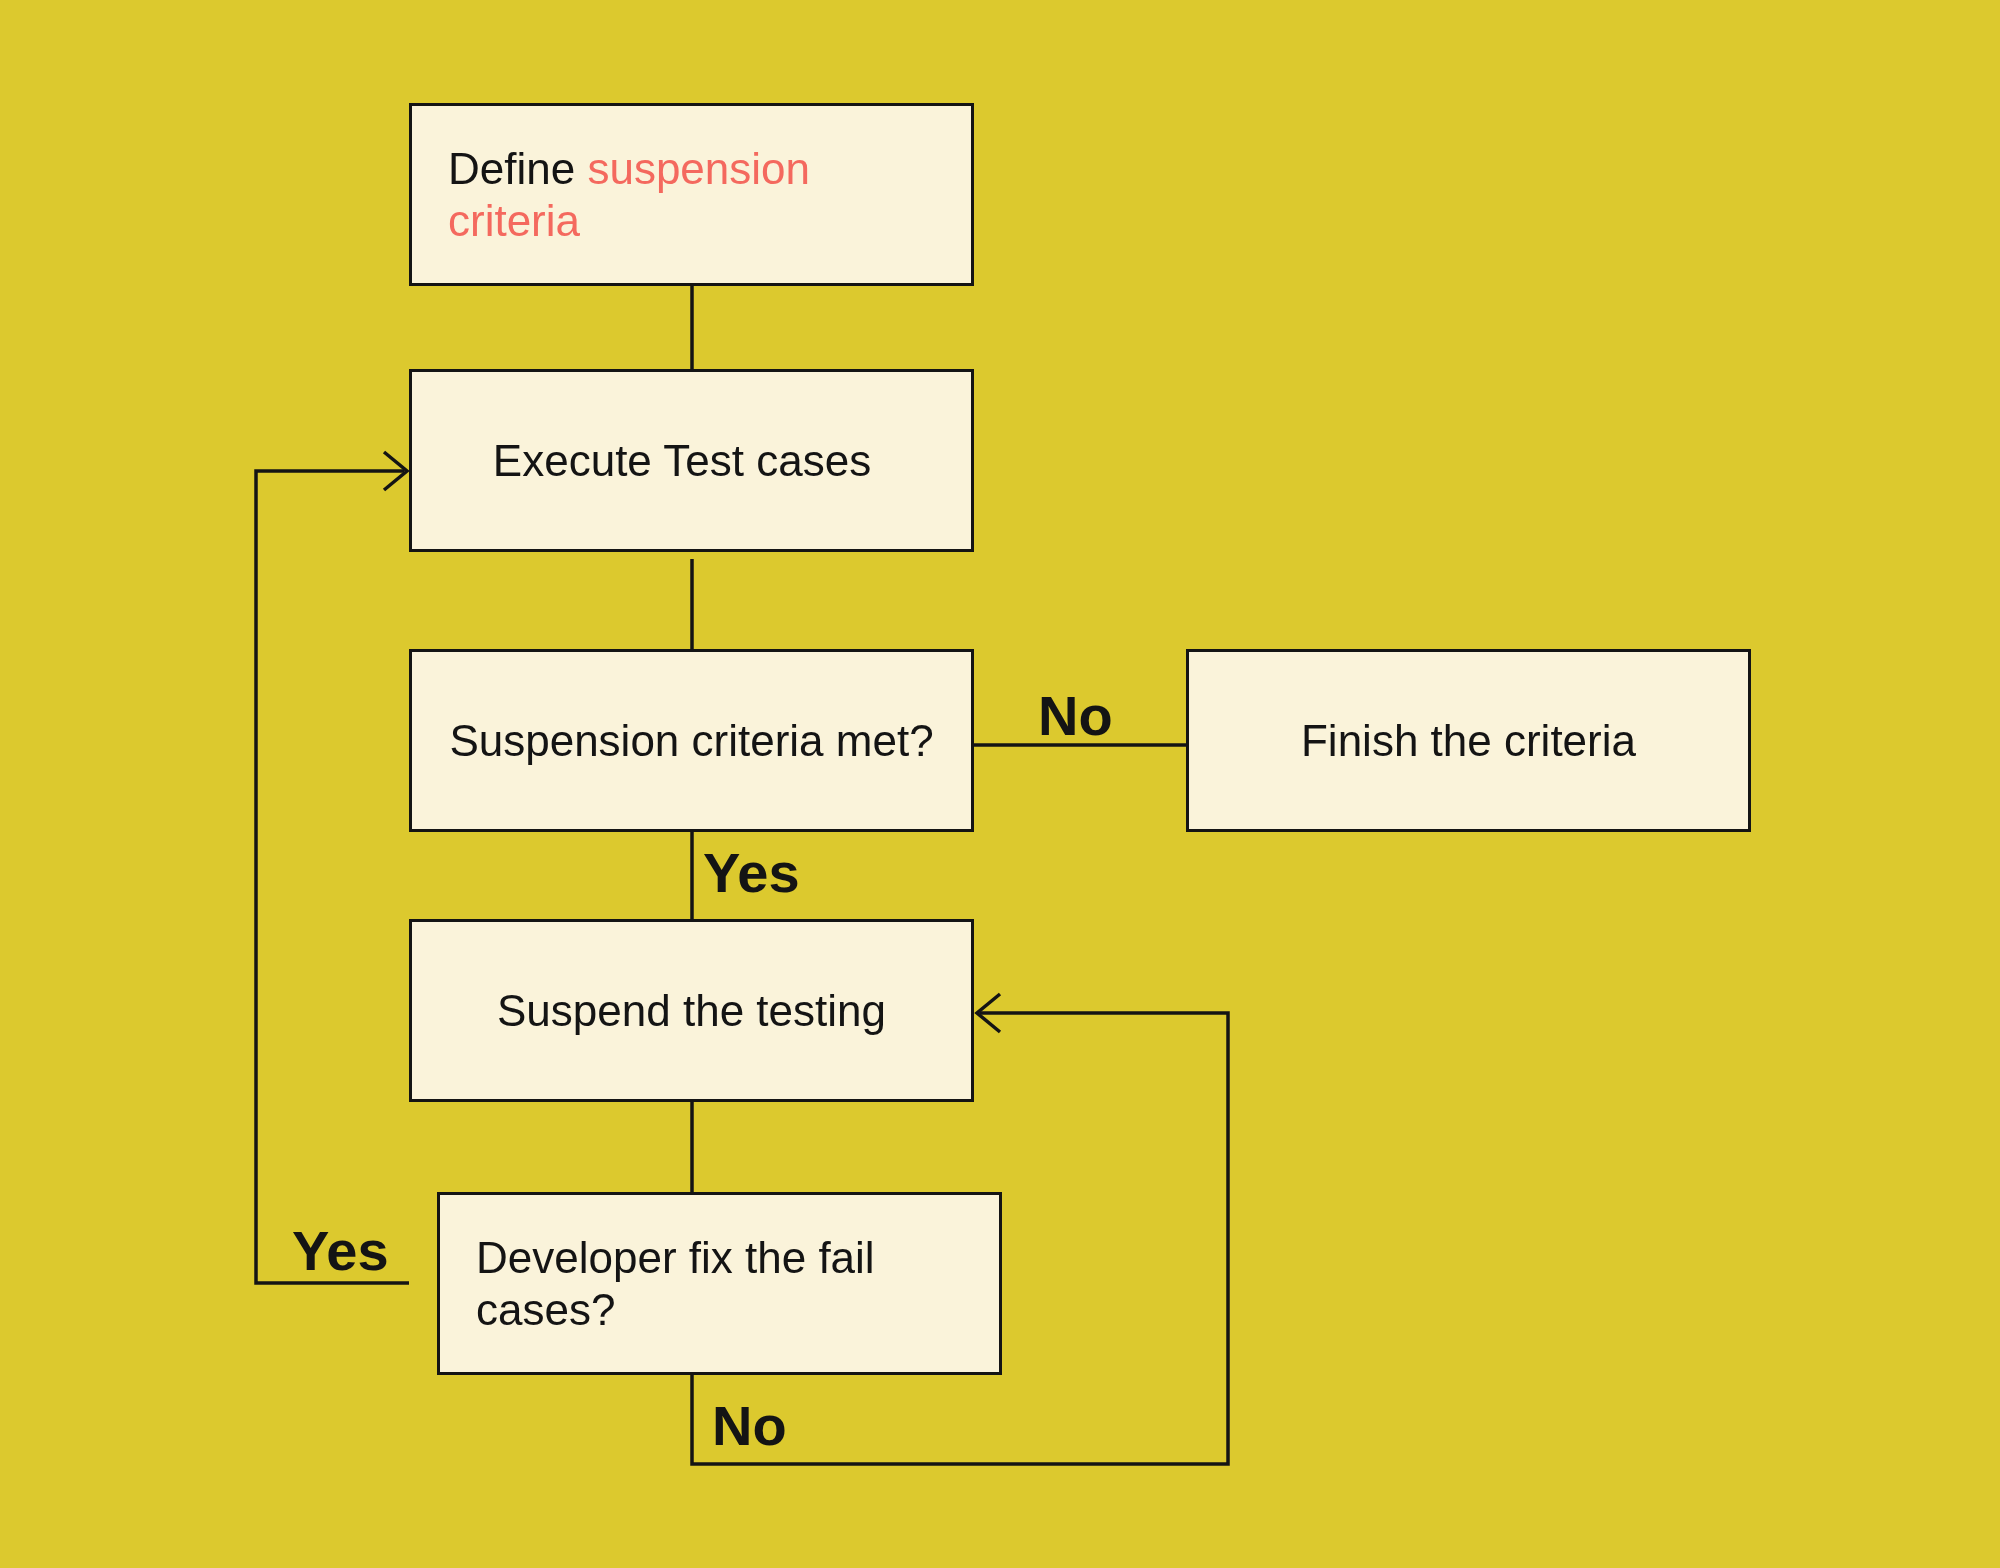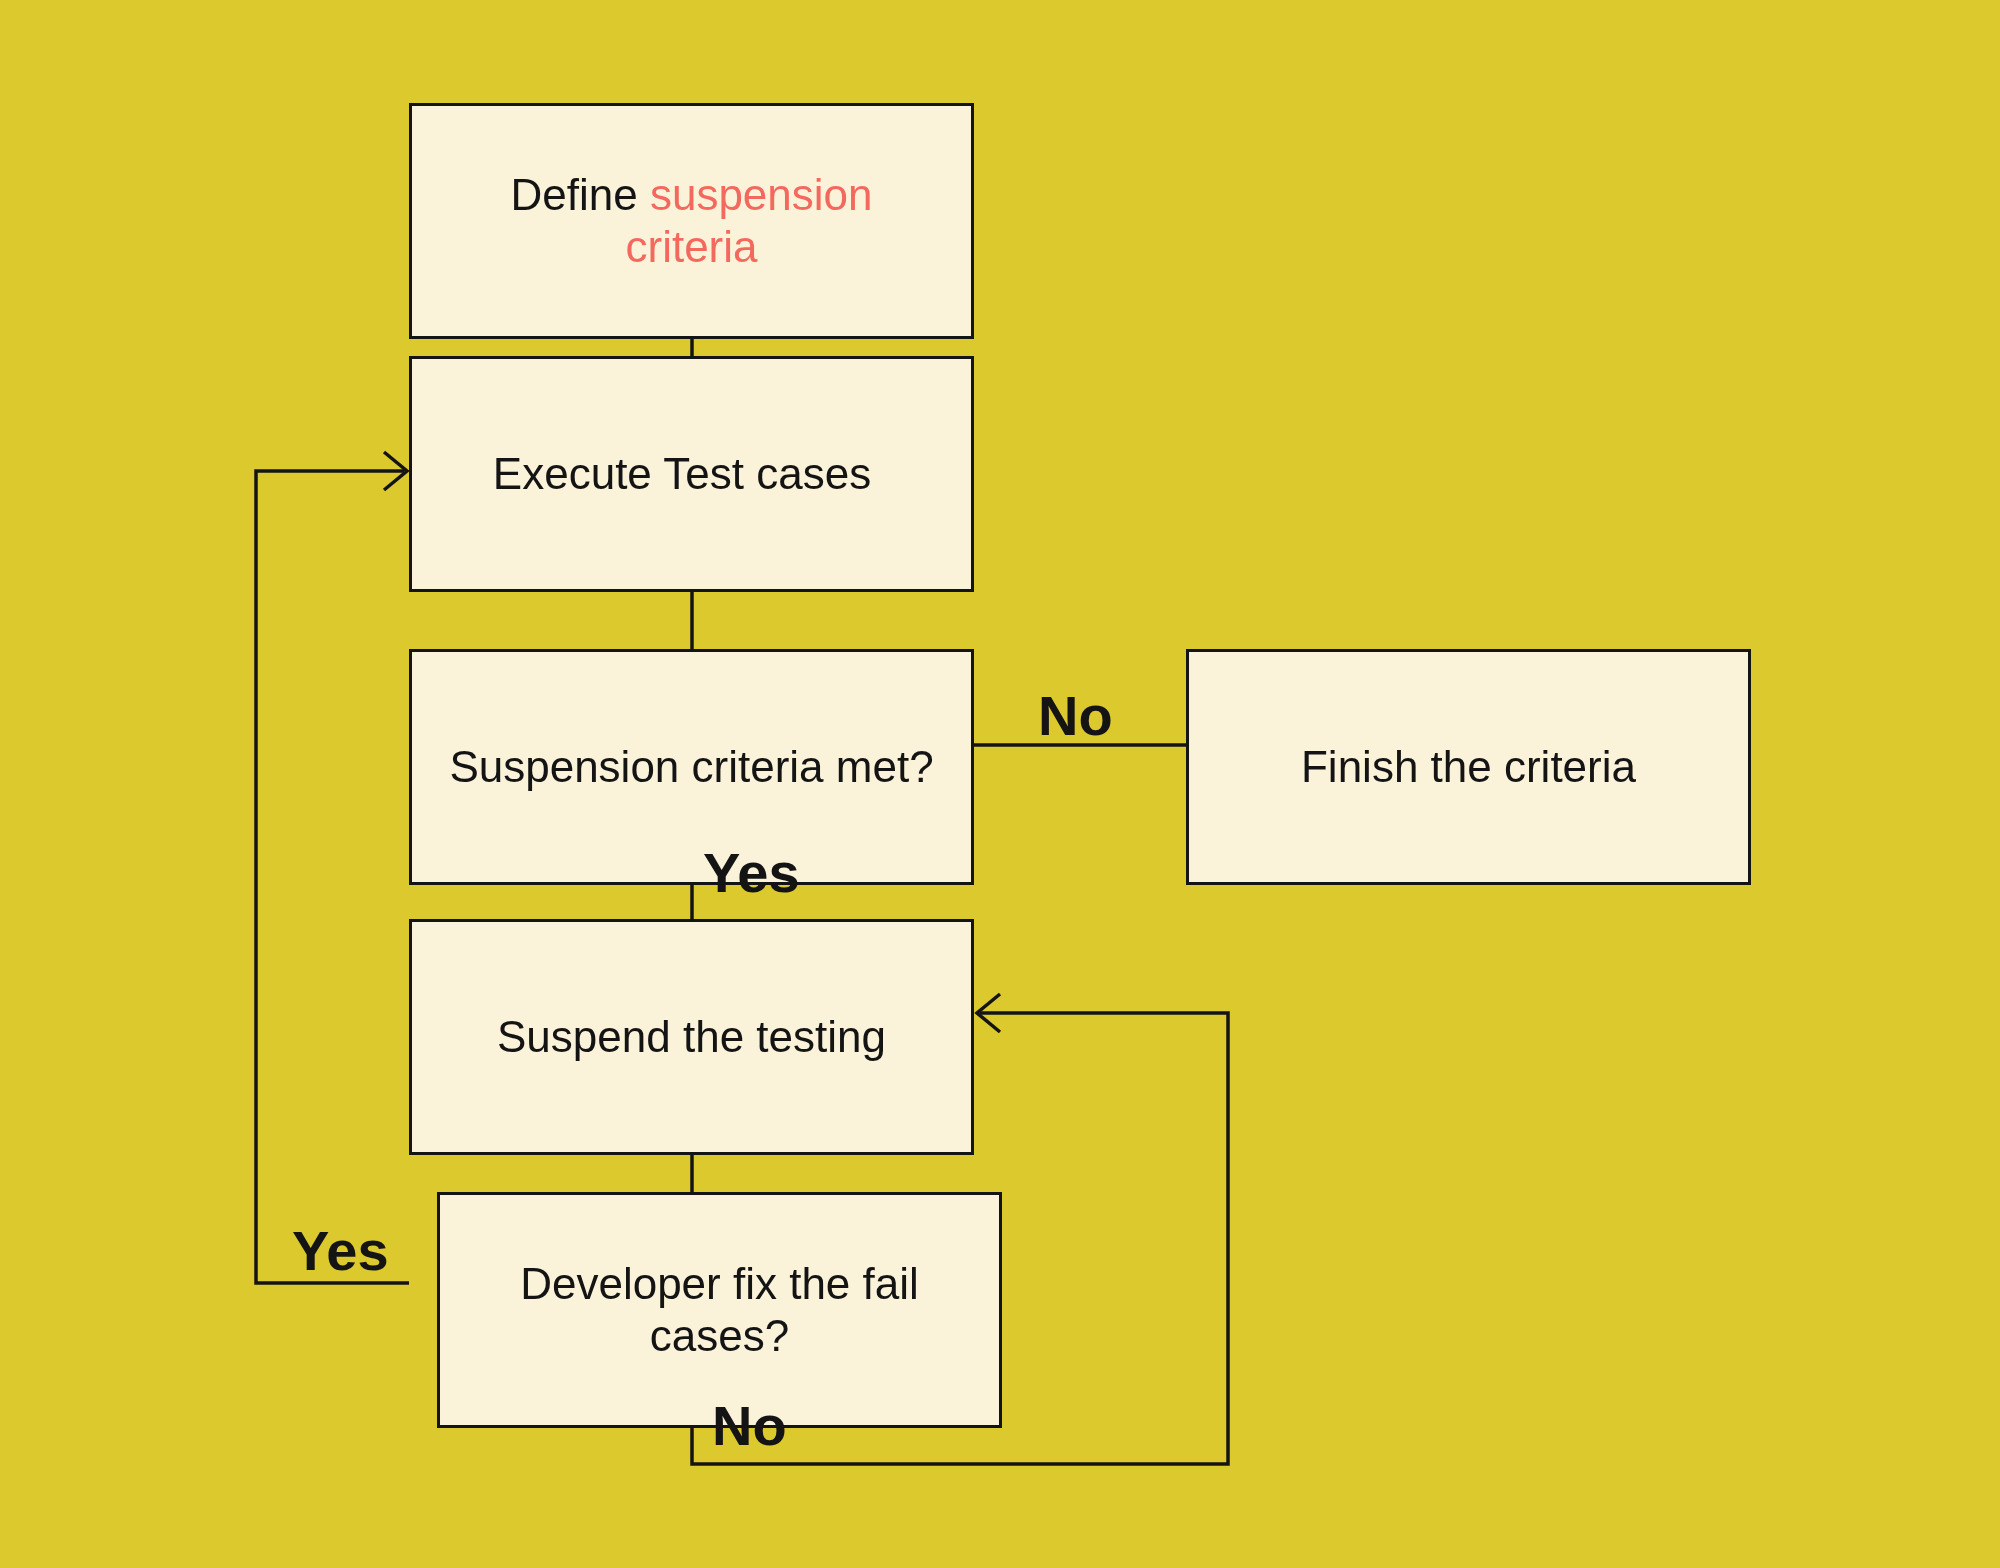--- a/index.html
+++ b/index.html
@@ -23,28 +23,27 @@
     height: 1568px;
   }
   #connector-layer polyline {
     fill: none;
     stroke: var(--line, #141414);
     stroke-width: 3.5;
   }
   .node {
     position: absolute;
     width: 565px;
-    height: 236px;
+    height: 183px;
     box-sizing: border-box;
     background: var(--fill, #faf3da);
     border: 3px solid var(--border, #141414);
     display: flex;
     align-items: center;
     justify-content: center;
-    text-align: center;
     font-size: 44px;
     line-height: 1.18;
     padding: 0 36px;
   }
   .accent {
     color: var(--accent, #f4695e);
   }
   .edge-label {
     position: absolute;
     font-size: 56px;
@@ -74,21 +73,21 @@
     <polyline points="384,452 407,471 384,490"></polyline>
 
     <polyline points="692,1375 692,1464 1228,1464 1228,1013 980,1013"></polyline>
     <polyline points="1000,994 977,1013 1000,1032"></polyline>
   </svg>
 
   <div class="node" style="left:409px; top:103px;">
     <span><span>Define </span><span class="accent">suspension criteria</span></span>
   </div>
 
-  <div class="node" style="left:409px; top:356px;padding-left:17px;">
+  <div class="node" style="left:409px; top:369px;padding-left:17px;">
     <span>Execute Test cases</span>
   </div>
 
   <div class="node" style="left:409px; top:649px;">
     <span>Suspension criteria met?</span>
   </div>
 
   <div class="node" style="left:1186px; top:649px;">
     <span>Finish the criteria</span>
   </div>

